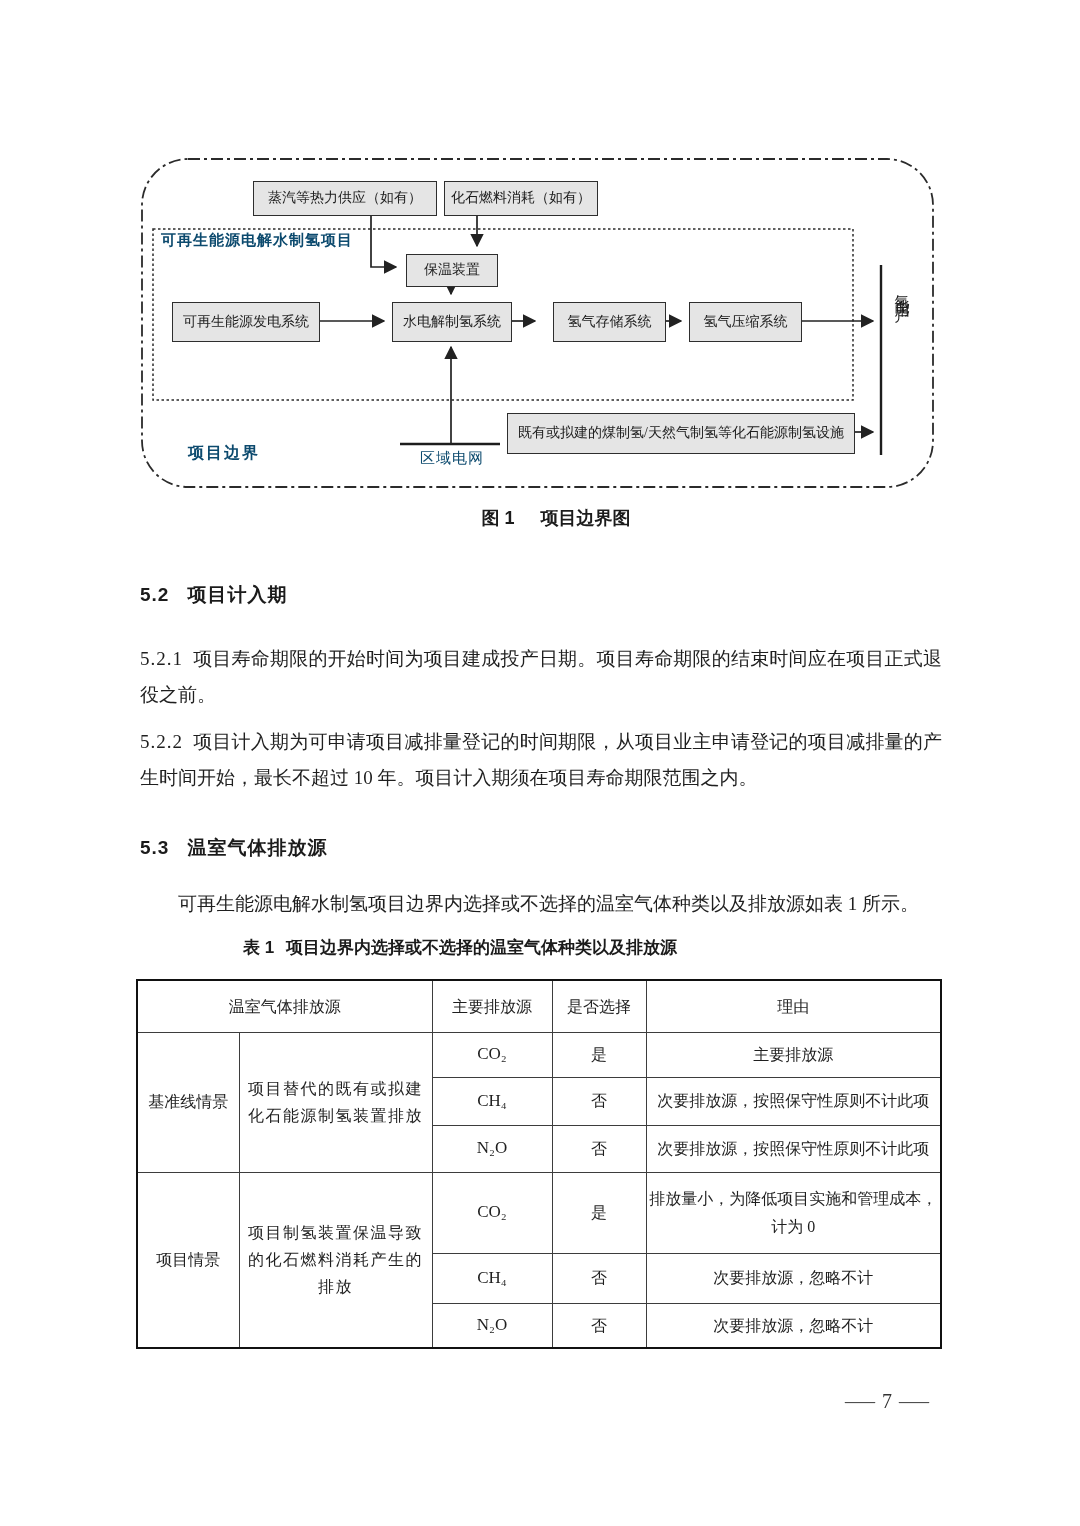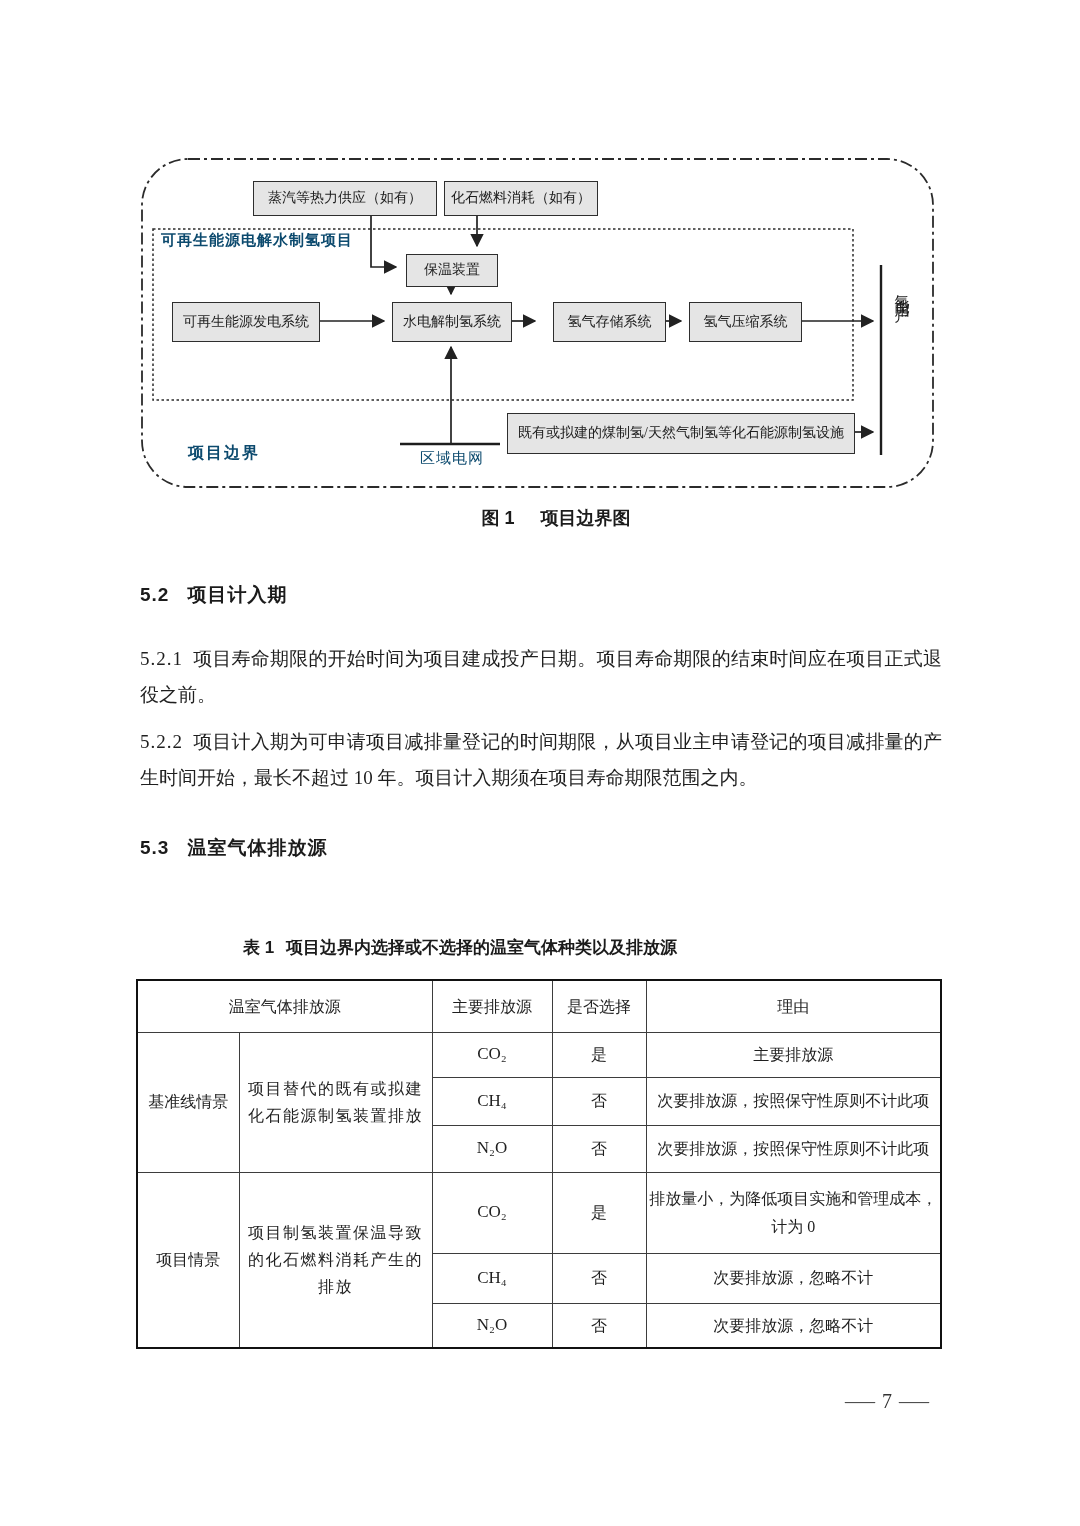--- a/index.html
+++ b/index.html
@@ -131,20 +131,21 @@
   </p>
 
   <p class="para p522">
     <span class="pnum">5.2.2</span><span>项目计入期为可申请项目减排量登记的时间期限，从项目业主申请登记的项目减排量的产生时间开始，最长不超过 10 年。项目计入期须在项目寿命期限范围之内。</span>
   </p>
 
   <div class="heading h53">
     <span class="num">5.3</span><span>温室气体排放源</span>
   </div>
 
+  <p class="para pintro">可再生能源电解水制氢项目边界内选择或不选择的温室气体种类以及排放源如表 1 所示。</p>
 
   <div class="table-title">
     <span class="tt-label">表 1</span><span>项目边界内选择或不选择的温室气体种类以及排放源</span>
   </div>
 
   <table class="t1">
     <colgroup>
       <col style="width:102px">
         <col style="width:193px">
         <col style="width:120px">

